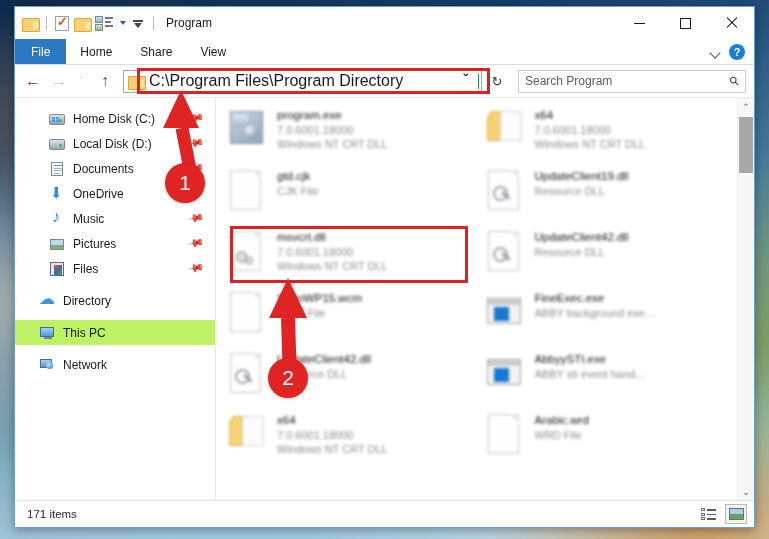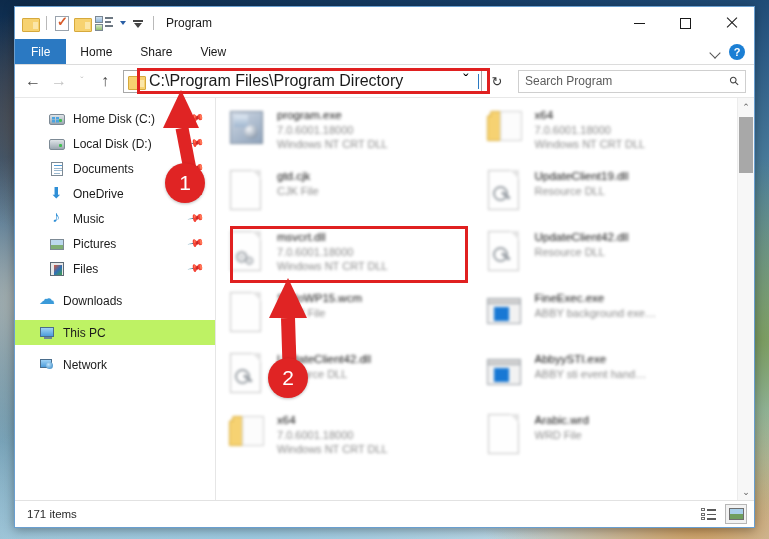--- a/index.html
+++ b/index.html
@@ -587,21 +587,21 @@
               <span class="ni-vid"></span>
             </span>
           <span class="nav-label">Files</span>
           <span class="pin">📌</span>
         </div>
 
         <div class="nav-gap"></div>
 
         <div class="nav-item">
           <span class="ni ni-cloud"></span>
-          <span class="nav-label">Downloads</span>
+          <span class="nav-label">Directory</span>
         </div>
 
         <div class="nav-gap"></div>
 
         <div class="nav-item selected">
           <span class="ni">
               <span class="ni-pc"></span>
             </span>
           <span class="nav-label">This PC</span>
         </div>

